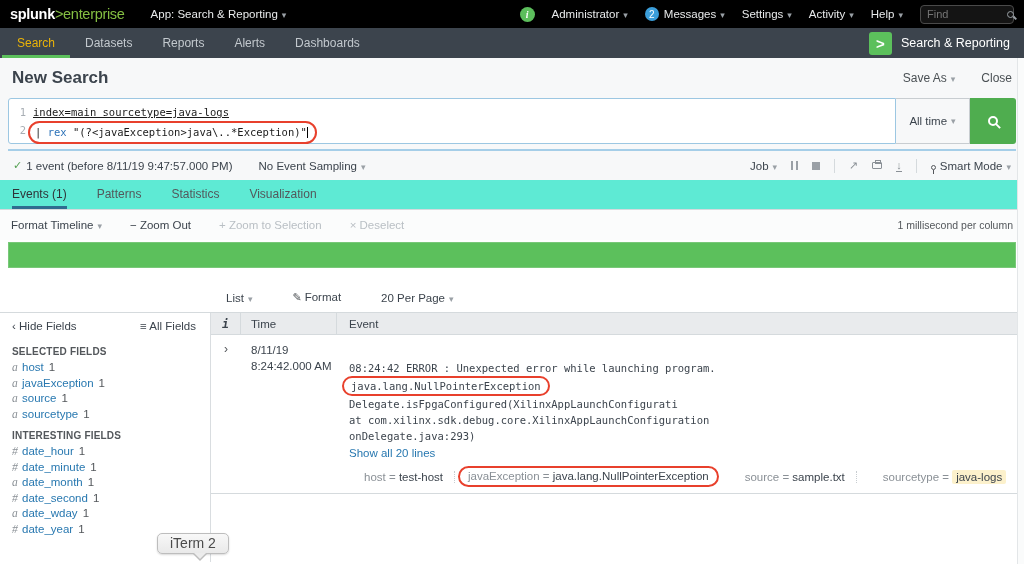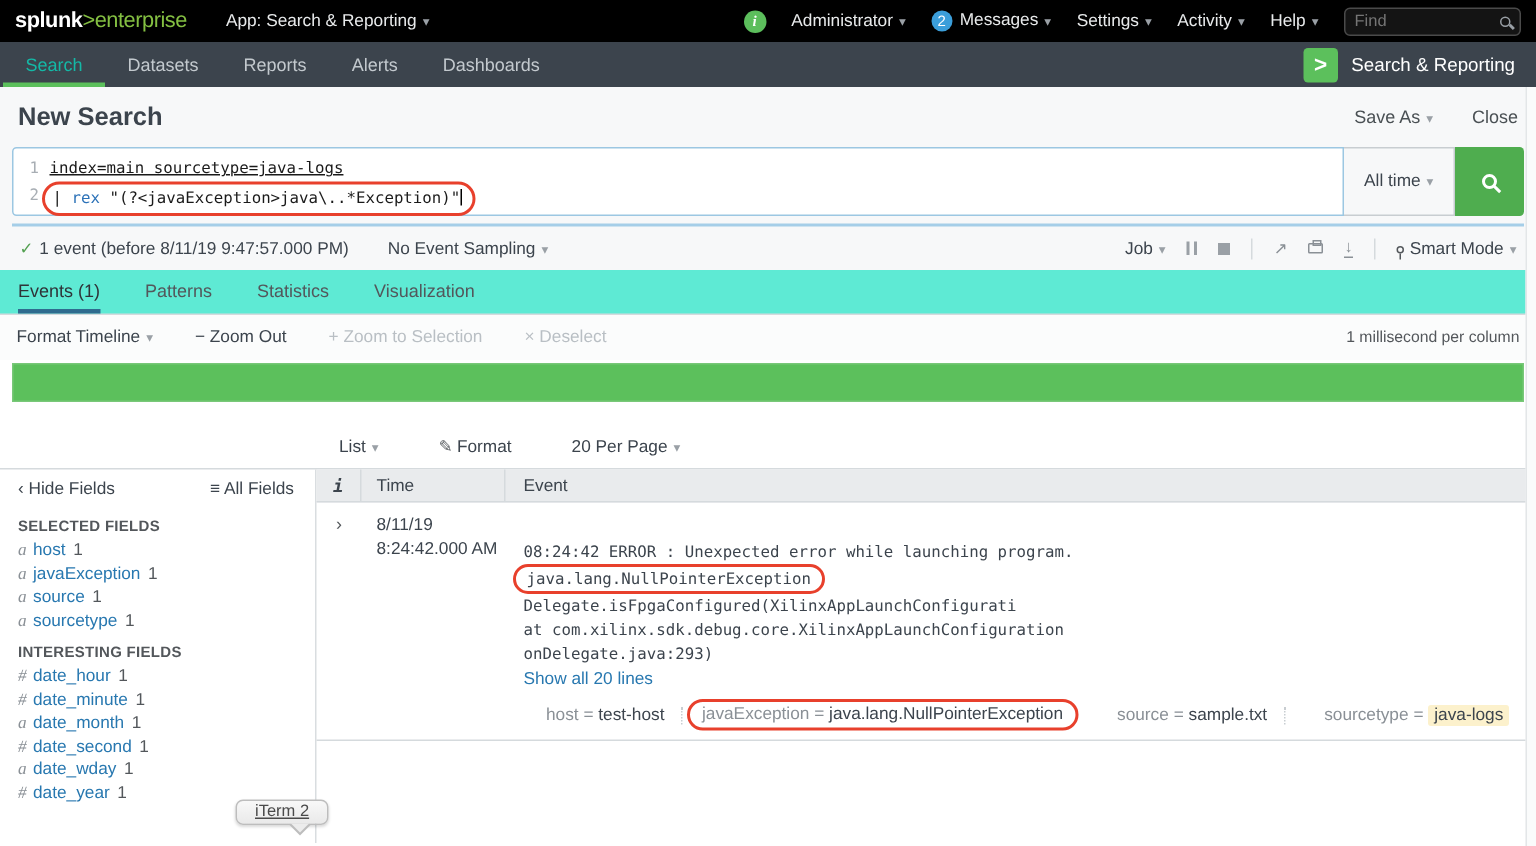--- a/index.html
+++ b/index.html
@@ -9,29 +9,29 @@
   
   .topbar { height:28px; background:#000; display:flex; align-items:center; color:#e8eaeb; font-size:11.5px; padding:0 10px; }
   .logo { font-size:14.5px; font-weight:bold; color:#fff; letter-spacing:-0.3px; }
   .logo .ent { color:var(--logo-green,#84BF42); font-weight:normal; }
   .app-menu { margin-left:26px; color:#e8eaeb; cursor:pointer; }
   .caret { font-size:9px; color:#9aa0a6; margin-left:4px; }
   .top-right { margin-left:auto; display:flex; align-items:center; gap:17px; }
   .info-dot { width:15px; height:15px; border-radius:50%; background:#5cbe5c; color:#fff; font-size:10px; font-style:italic; font-weight:bold; display:flex; align-items:center; justify-content:center; font-family:"Liberation Serif",serif; }
   .badge { width:14px; height:14px; border-radius:50%; background:var(--badge-blue,#3B9EDA); color:#fff; font-size:10px; display:inline-flex; align-items:center; justify-content:center; margin-right:5px; }
   .menu-item { cursor:pointer; white-space:nowrap; }
-  .find-box { display:flex; align-items:center; background:#141414; border:1px solid #4a4a4a; border-radius:4px; height:19px; width:118px; padding:0 6px; }
+  .find-box { display:flex; align-items:center; background:#141414; border:1px solid #4a4a4a; border-radius:4px; height:19px; width:94px; padding:0 6px; }
   .find-box input { flex:1; background:transparent; border:none; outline:none; color:#ccc; font-size:11px; width:80px; font-family:"Liberation Sans",sans-serif; }
   .i-search-sm { width:7px; height:7px; border:1.5px solid #9aa0a6; border-radius:50%; position:relative; flex:none; }
   .i-search-sm::after { content:""; position:absolute; width:4px; height:1.5px; background:#9aa0a6; transform:rotate(45deg); right:-4px; bottom:-2px; }
 
   
   .appbar { height:30px; background:#3c444d; display:flex; align-items:stretch; font-size:12px; color:#c3c9ce; padding:0 2px; }
   .appbar .tab { padding:0 15px; line-height:30px; cursor:pointer; position:relative; }
-  .appbar .tab.active { color:#14b8a6; box-shadow:inset 0 -3px 0 var(--splunk-green,#5CC05C); }
+  .appbar .tab.active { color:#eab308; box-shadow:inset 0 -3px 0 var(--splunk-green,#5CC05C); }
   .appbar-right { margin-left:auto; display:flex; align-items:center; gap:9px; padding-right:12px; color:#fff; font-size:12.5px; }
   .app-sq { width:23px; height:23px; border-radius:3px; background:var(--splunk-green,#5CC05C); color:#fff; font-weight:bold; font-size:15px; display:flex; align-items:center; justify-content:center; }
 
   
   .page-head { background:#f7f8f9; padding:0 8px; }
   .title-row { height:40px; display:flex; align-items:center; padding:0 4px; }
   .title-row h1 { font-size:17px; font-weight:bold; color:#3c444d; }
   .head-links { margin-left:auto; display:flex; gap:26px; font-size:12px; color:#4a5054; }
   .head-links span { cursor:pointer; }
 
@@ -105,21 +105,21 @@
   .show-all { color:var(--link-blue,#2878B0); font-family:"Liberation Sans",sans-serif; font-size:11.5px; line-height:18px; cursor:pointer; }
   .e-fields { display:flex; align-items:center; margin-top:7px; font-size:11.5px; white-space:nowrap; }
   .fld { padding-right:11px; margin-right:11px; border-right:1px dotted #c8cdd1;padding-left:15px; }
   .fld:last-child { border-right:none; }
   .fname { color:#8a9096; }
   .fval { color:#3c444d; cursor:pointer; }
   .fval.hl { background:var(--highlight-yellow,#FCF1CC); padding:1px 4px; border-radius:2px; }
   .oval3 { border:2px solid var(--annotation-red,#E8402C); border-radius:13px; padding:2px 8px 3px; margin:-3px 11px -3px -8px; }
 
   
-  .tooltip { position:absolute; left:157px; top:533px; background:linear-gradient(#f8f8f8,#e9e9e9); border:1px solid #bdbdbd; border-radius:5px; padding:1px 12px 2px; font-size:11px; color:#4a4a4a; box-shadow:0 1px 2px rgba(0,0,0,0.15); z-index:20;text-decoration:underline; }
+  .tooltip { position:absolute; left:157px; top:533px; background:linear-gradient(#f8f8f8,#e9e9e9); border:1px solid #bdbdbd; border-radius:5px; padding:1px 12px 2px; font-size:14px; color:#4a4a4a; box-shadow:0 1px 2px rgba(0,0,0,0.15); z-index:20; }
   .tooltip::after { content:""; position:absolute; left:36px; bottom:-6px; border:6px solid transparent; border-top-color:#ececec; border-bottom:none; }
   .tooltip::before { content:""; position:absolute; left:35px; bottom:-8px; border:7px solid transparent; border-top-color:#bdbdbd; border-bottom:none; }
 
   .scroll-strip { position:absolute; right:0; top:58px; bottom:0; width:7px; background:#fafbfb; border-left:1px solid #e3e6e8; }
 </style>
 </head>
 <body>
 
 <div class="topbar">
   <div class="logo"><span>splunk</span><span class="ent">&gt;enterprise</span></div>

